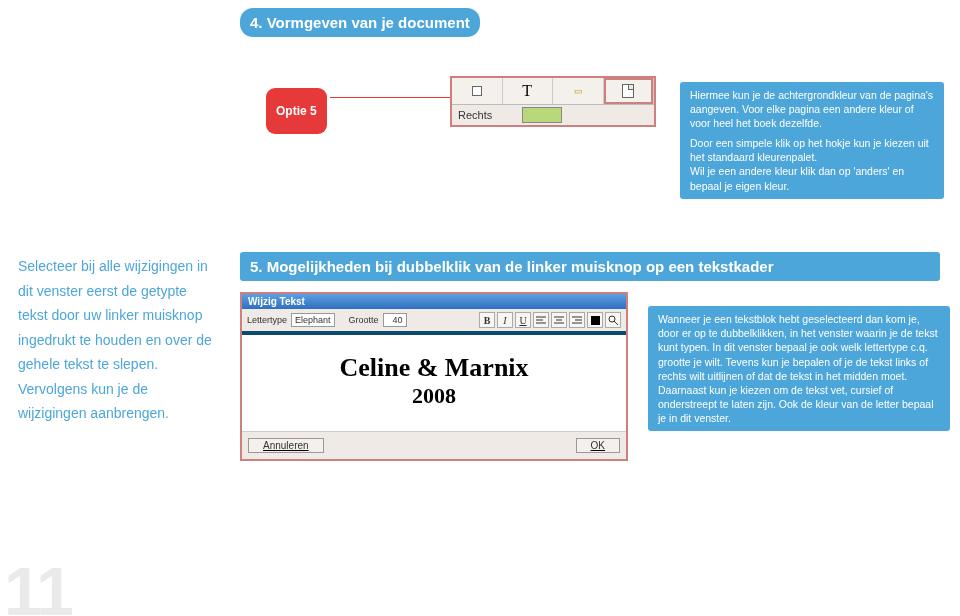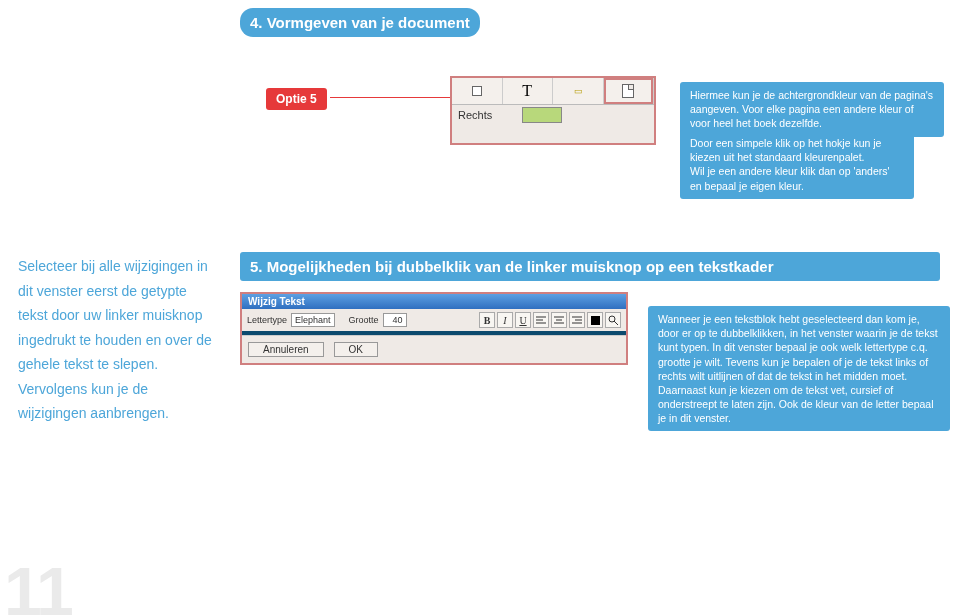--- a/index.html
+++ b/index.html
@@ -26,22 +26,22 @@
       border-radius: 13px;
     }
     .optie-pill {
       position: absolute;
       top: 88px;
       left: 266px;
       background: #e6393a;
       color: #fff;
       font-weight: bold;
       font-size: 12px;
-      padding: 4px 10px;
-      border-radius: 3px;
+      padding: 16px 10px;
+      border-radius: 9px;
     }
     .red-line {
       position: absolute;
       top: 97px;
       left: 330px;
       width: 296px;
       height: 1px;
       background: #e6393a;
     }
     
@@ -71,21 +71,21 @@
     .shot1 .toolbtn.sel { box-shadow: inset 0 0 0 2px #d07f7f; }
     .shot1 .label1 {
       font-weight: bold;
       color: #333;
       padding: 5px 6px 2px;
       font-size: 12px;
     }
     .shot1 .row2 {
       display: flex;
       align-items: center;
-      padding: 2px 6px 20px;
+      padding: 2px 6px 2px;
       gap: 30px;
       color: #333;
     }
     .swatch {
       width: 40px; height: 16px;
       background: #b8d87b;
       border: 1px solid #888;
     }
     .blue-copy-1 {
       position: absolute;
@@ -93,21 +93,21 @@
       left: 680px;
       width: 264px;
       font-size: 10.5px;
       line-height: 1.35;
       color: #fff;
     }
     .blue-copy-2 {
       position: absolute;
       top: 130px;
       left: 680px;
-      width: 234px;
+      width: 264px;
       font-size: 10.5px;
       line-height: 1.35;
       color: #fff;
     }
     
     .tip {
       position: absolute;
       top: 254px;
       left: 18px;
       width: 200px;
@@ -173,22 +173,22 @@
       font-size: 26px;
       color:#000;
     }
     .shot2 .yeartxt {
       font-family: "Times New Roman", serif;
       font-weight: bold;
       font-size: 22px;
       color:#000;
     }
     .shot2 .btnrow{
-      display:flex;justify-content:flex-start;gap:10px;
-      padding:6px;background:#efeae6;border-top:1px solid #ccc;
+      display:flex;justify-content:space-between;gap:10px;
+      padding:6px;background:#efeae6;border-top:1px solid #ccc;text-decoration:underline;
     }
     .shot2 .dlgbtn{
       border:1px solid #999;background:#f4f0ec;
       padding:1px 14px;font-size:10px;color:#333;
     }
     .blue-copy-3 {
       position: absolute;
       top: 306px;
       left: 648px;
       width: 302px;
@@ -286,20 +286,24 @@
           <span style="width:9px;height:9px;background:#000;display:block;"></span>
         </span>
       <span class="iconsq">
           <svg width="11" height="11">
             <circle cx="4" cy="4" r="3" stroke="#333" fill="none"></circle>
             <line x1="6" y1="6" x2="10" y2="10" stroke="#333"></line>
           </svg>
         </span>
     </span>
   </div>
+  <div class="canvas">
+    <div class="bigtxt">Celine &amp; Marnix</div>
+    <div class="yeartxt">2008</div>
+  </div>
   <div class="btnrow">
     <span class="dlgbtn">Annuleren</span>
     <span class="dlgbtn">OK</span>
   </div>
 </div>
 
 <div class="blue-box blue-copy-3">Wanneer je een tekstblok hebt geselecteerd dan kom je, door er op te dubbelklikken, in het venster waarin je de tekst kunt typen. In dit venster bepaal je ook welk lettertype c.q. grootte je wilt. Tevens kun je bepalen of je de tekst links of rechts wilt uitlijnen of dat de tekst in het midden moet. Daarnaast kun je kiezen om de tekst vet, cursief of onderstreept te laten zijn. Ook de kleur van de letter bepaal je in dit venster.</div>
 
 <div class="pagenum">11</div>
 

